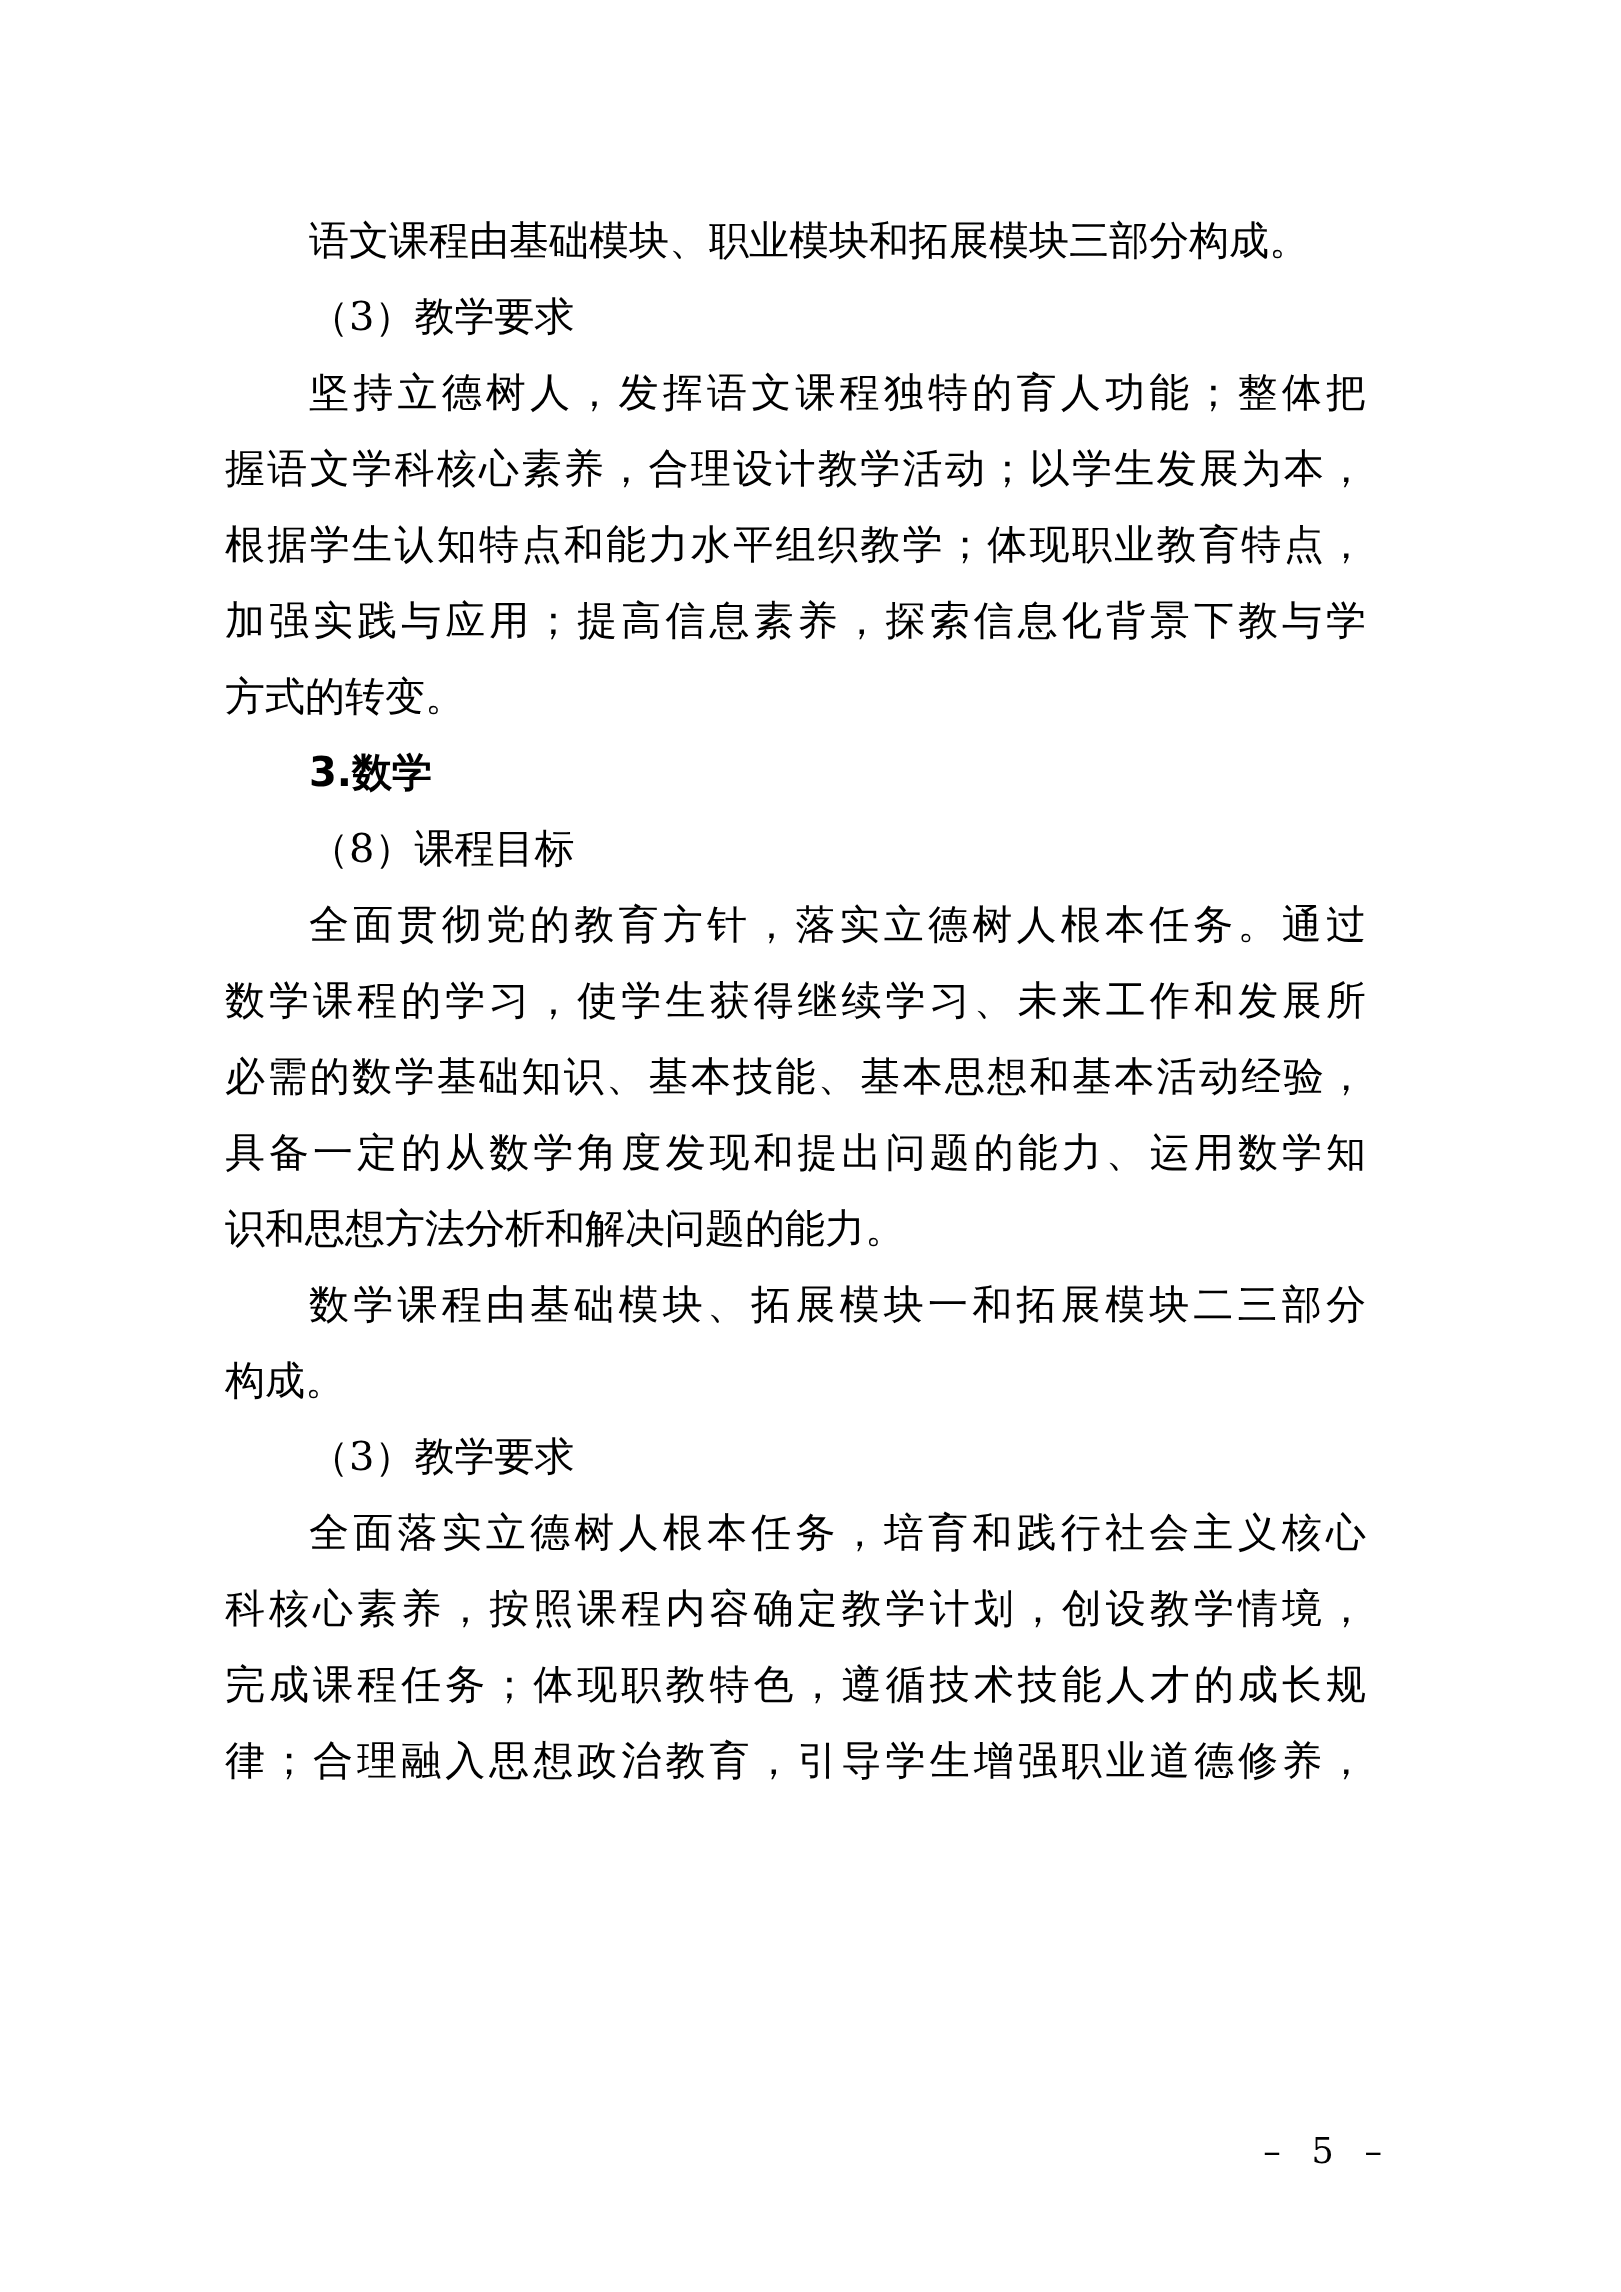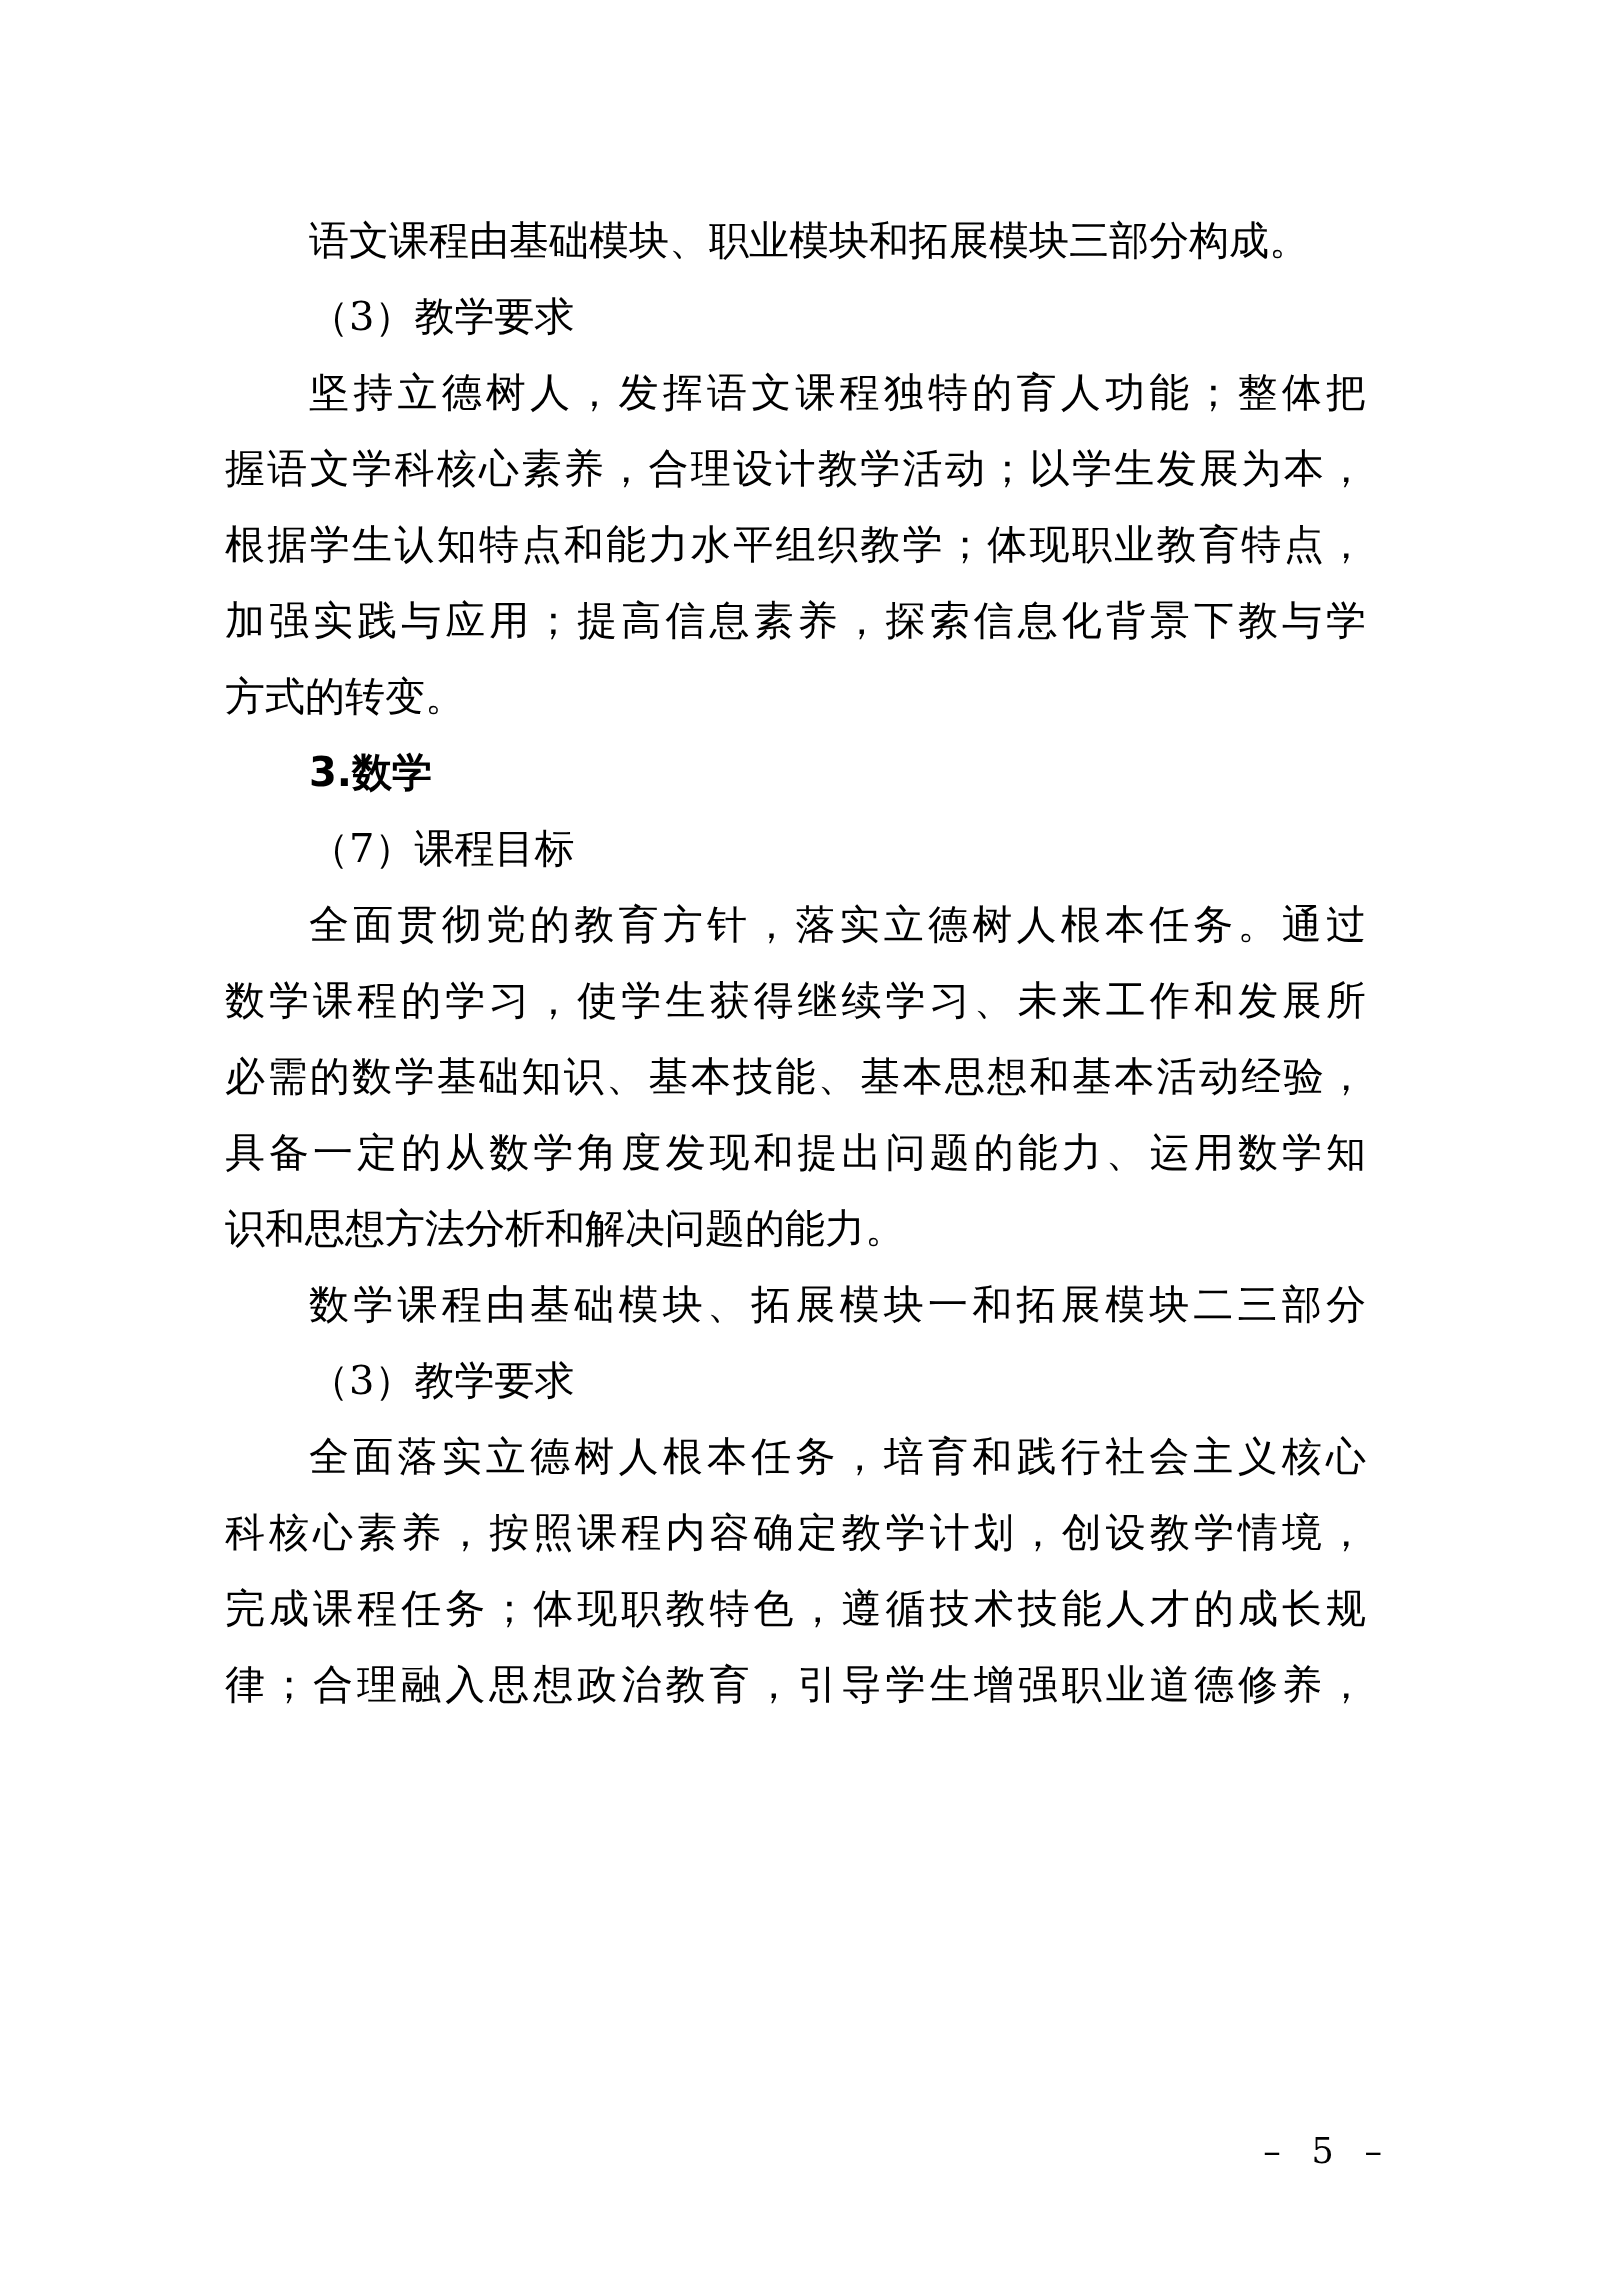--- a/index.html
+++ b/index.html
@@ -59,27 +59,28 @@
 <div class="page">
   <div class="content">
     <div class="line indent">语文课程由基础模块、职业模块和拓展模块三部分构成。</div>
     <div class="line indent">（3）教学要求</div>
     <div class="line indent justify">坚持立德树人，发挥语文课程独特的育人功能；整体把</div>
     <div class="line justify">握语文学科核心素养，合理设计教学活动；以学生发展为本，</div>
     <div class="line justify">根据学生认知特点和能力水平组织教学；体现职业教育特点，</div>
     <div class="line justify">加强实践与应用；提高信息素养，探索信息化背景下教与学</div>
     <div class="line">方式的转变。</div>
     <div class="line indent heading">3.数学</div>
-    <div class="line indent">（7）课程目标</div>
+    <div class="line indent">（8）课程目标</div>
     <div class="line indent justify">全面贯彻党的教育方针，落实立德树人根本任务。通过</div>
     <div class="line justify">数学课程的学习，使学生获得继续学习、未来工作和发展所</div>
     <div class="line justify">必需的数学基础知识、基本技能、基本思想和基本活动经验，</div>
     <div class="line justify">具备一定的从数学角度发现和提出问题的能力、运用数学知</div>
     <div class="line">识和思想方法分析和解决问题的能力。</div>
     <div class="line indent justify">数学课程由基础模块、拓展模块一和拓展模块二三部分</div>
+    <div class="line">构成。</div>
     <div class="line indent">（3）教学要求</div>
     <div class="line indent justify">全面落实立德树人根本任务，培育和践行社会主义核心</div>
     <div class="line justify">科核心素养，按照课程内容确定教学计划，创设教学情境，</div>
     <div class="line justify">完成课程任务；体现职教特色，遵循技术技能人才的成长规</div>
     <div class="line justify">律；合理融入思想政治教育，引导学生增强职业道德修养，</div>
   </div>
   <div class="page-number">– 5 –</div>
 </div>
 
 

